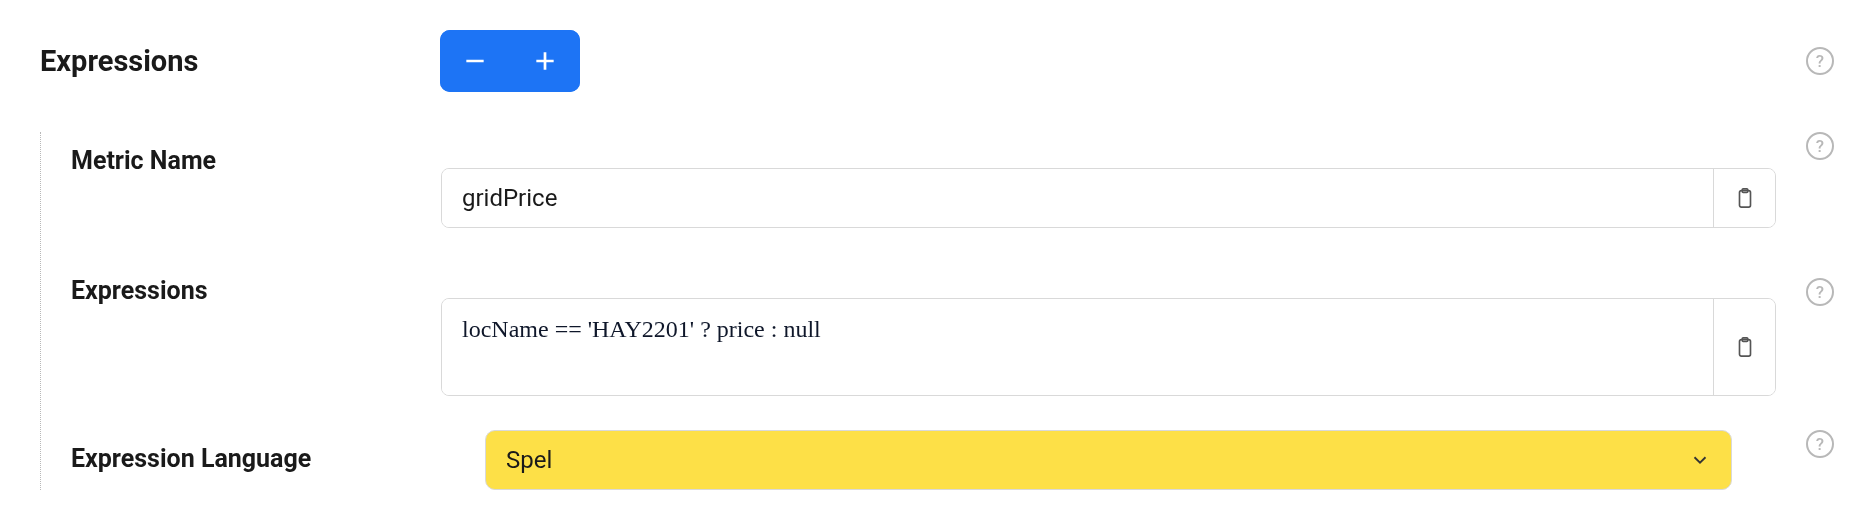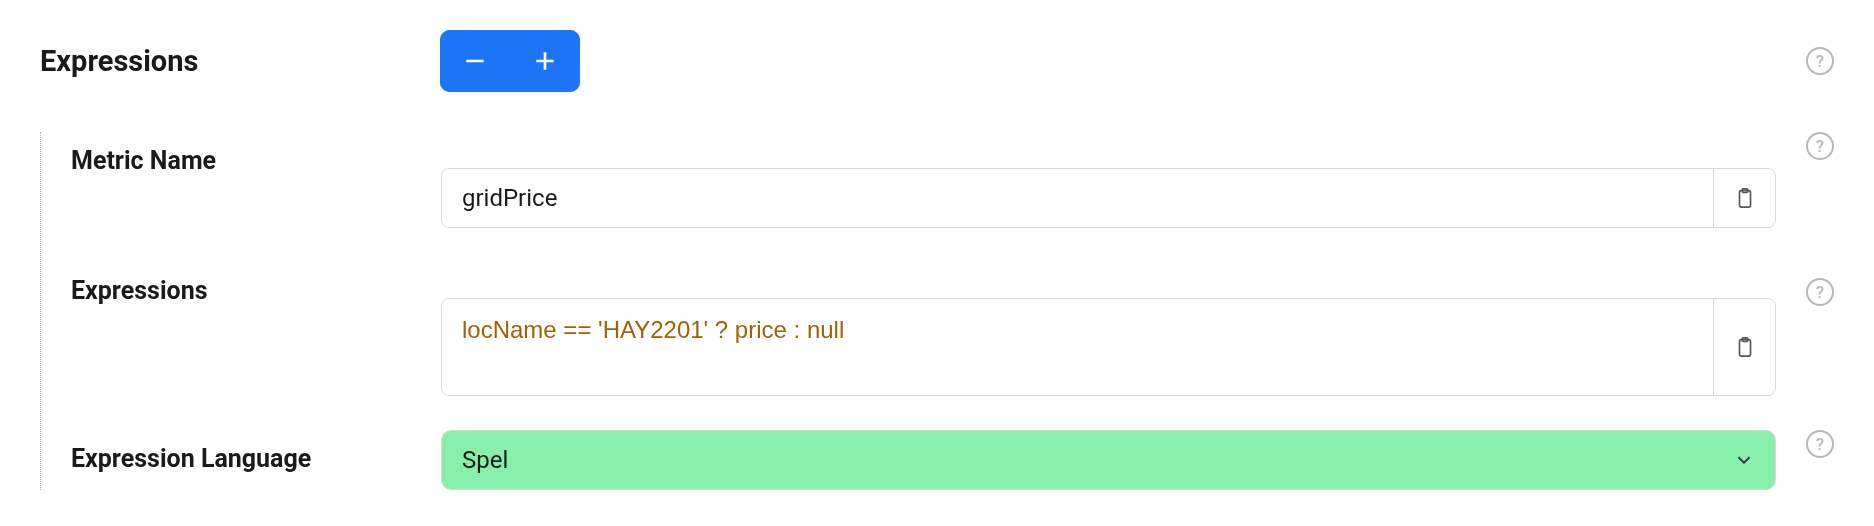--- a/index.html
+++ b/index.html
@@ -57,21 +57,21 @@
     .fields {
       border-left: 1px dotted #b8b8b8;
       margin-left: 0px;
       padding-left: 30px;
     }
     .field-row {
       display: flex;
       align-items: flex-start;
       margin-bottom: 34px;
     }
-    .field-row:last-child { margin-bottom: 16px; }
+    .field-row:last-child { margin-bottom: 16px; gap: 44px; }
     .field-label {
       font-weight: 700;
       font-size: 25px;
       width: 370px;
       flex-shrink: 0;
       padding-top: 14px;
     }
     .field-input-wrap {
       flex: 1;
       display: flex;
@@ -95,26 +95,26 @@
       font-family: inherit;
       background: #fff;
       color: #1a1a1a;
     }
     .input-textarea {
       flex: 1;
       border: none;
       outline: none;
       padding: 15px 20px;
       font-size: 24px;
-      font-family: Liberation Sans, sans-serif;
+      font-family: Liberation Serif, serif;
       background: #fff;
       resize: none;
       height: 96px;
       line-height: 1.3;
-      color: #a16207;
+      color: #0f172a;
     }
     .clipboard-addon {
       width: 62px;
       border-left: 1px solid #d9d9d9;
       background: #fff;
       display: flex;
       align-items: center;
       justify-content: center;
       cursor: pointer;
       color: #555;
@@ -123,21 +123,21 @@
     .clipboard-addon svg { width: 22px; height: 26px; stroke: #555; stroke-width: 1.8; fill: none; }
     .select-wrap {
       flex: 1;
       position: relative;
       border: 1px solid #d9d9d9;
       border-radius: 10px;
       display: flex;
       align-items: center;
       padding: 15px 20px;
       cursor: pointer;
-      background: #86efac;
+      background: #fde047;
     }
     .select-value {
       flex: 1;
       font-size: 24px;
     }
     .chevron {
       width: 22px;
       height: 22px;
       stroke: #333;
       stroke-width: 2;

